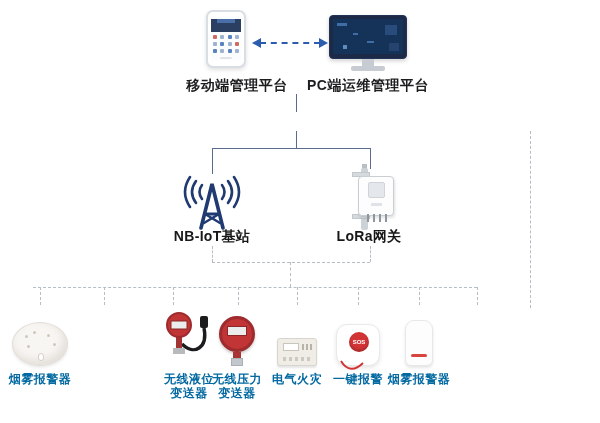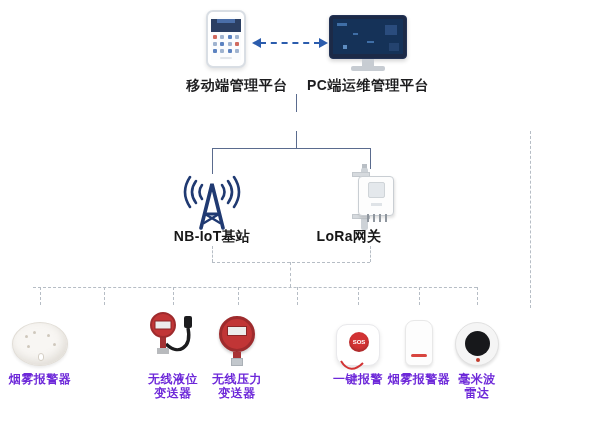--- a/index.html
+++ b/index.html
@@ -69,21 +69,21 @@
     background:#fdfdfd; border:1px solid #c9ced3; border-radius:4px;
     box-shadow:1px 2px 3px rgba(0,0,0,.12);
   }
   .lora .vent { position:absolute; left:9px; top:5px; width:17px; height:16px; background:#e4e8ec; border:1px solid #cfd4d8; border-radius:2px; }
   .lora .led  { position:absolute; left:12px; top:26px; width:11px; height:3px; background:#dfe3e7; }
   .lora .ant  { position:absolute; bottom:-7px; width:2px; height:8px; background:#8f969e; }
 
   
   .device { position:absolute; top:306px; width:68px; text-align:center; }
   .icozone { height:60px; display:flex; align-items:flex-end; justify-content:center; }
-  .devlabel { margin-top:6px; font-size:12px; font-weight:bold; color:#6d28d9; line-height:14px; letter-spacing:.5px; }
+  .devlabel { margin-top:6px; font-size:12px; font-weight:bold; color:#0369a1; line-height:14px; letter-spacing:.5px; }
 
   .ico-smoke { width:56px; height:44px; background:#f8f6f3; border:1px solid #e2ded7; border-radius:50%;
     box-shadow:inset -3px -4px 8px rgba(160,150,135,.25), 0 2px 3px rgba(0,0,0,.08); position:relative; }
   .ico-smoke i { position:absolute; width:3px; height:3px; border-radius:50%; background:#cfc8bd; }
   .ico-smoke .led { position:absolute; left:25px; top:30px; width:6px; height:8px; border:1px solid #d5cfc5; border-radius:3px; background:#fff; }
 
   .ico-gas { width:46px; height:44px; background:#fbfcfd; border:1px solid #e3e7ea; border-radius:13px;
     box-shadow:0 2px 3px rgba(0,0,0,.08); position:relative; }
   .ico-gas .ring { position:absolute; left:11px; top:10px; width:22px; height:22px; border:2px solid #dbe0e4; border-radius:50%; background:#f2f4f6; }
   .ico-gas .dots { position:absolute; left:5px; top:4px; width:10px; height:8px;
@@ -218,21 +218,21 @@
       <div class="vent"></div>
       <div class="led"></div>
       <div class="ant" style="left:8px;"></div>
       <div class="ant" style="left:14px;"></div>
       <div class="ant" style="left:20px;"></div>
       <div class="ant" style="left:26px;"></div>
     </div>
   </div>
 
   <div class="gwlabel" style="left:162px;width:100px;">NB-IoT基站</div>
-  <div class="gwlabel" style="left:306px;width:86px;text-align:center;">LoRa网关</div>
+  <div class="gwlabel" style="left:326px;width:86px;text-align:center;">LoRa网关</div>
 
   <div class="dline-v" style="left:212px;top:246px;height:16px;"></div>
   <div class="dline-v" style="left:370px;top:246px;height:16px;"></div>
   <div class="dline-h" style="left:212px;top:262px;width:158px;"></div>
   <div class="dline-v" style="left:290px;top:262px;height:25px;"></div>
   <div class="dline-h" style="left:33px;top:287px;width:444px;"></div>
 
   <div class="dline-v" style="left:40px;top:287px;height:18px;"></div>
   <div class="dline-v" style="left:104px;top:287px;height:18px;"></div>
   <div class="dline-v" style="left:173px;top:287px;height:18px;"></div>
@@ -252,21 +252,21 @@
           <i style="left:34px;top:11px;"></i>
       <i style="left:14px;top:22px;"></i>
           <i style="left:40px;top:20px;"></i>
       <div class="led"></div>
     </div>
       </div>
     <div class="devlabel">烟雾报警器</div>
   </div>
 
 
-  <div class="device" style="left:139px;">
+  <div class="device" style="left:155px;">
     <div class="icozone">
       <svg width="50" height="54" viewBox="0 0 50 54">
         <rect x="36" y="4" width="8" height="12" rx="2" fill="#1c1c1e"></rect>
         <path d="M18 32 C30 44, 44 36, 40 16" stroke="#1c1c1e" stroke-width="3.4" fill="none"></path>
         <rect x="12" y="22" width="6" height="14" fill="#a33234"></rect>
         <circle cx="15" cy="13" r="12" fill="#c13536" stroke="#9e2b2d" stroke-width="2"></circle>
         <rect x="7" y="9" width="16" height="8" fill="#ececec" stroke="#8c2627"></rect>
         <rect x="9" y="36" width="12" height="6" fill="#b8babd"></rect>
       </svg>
     </div>
@@ -280,20 +280,30 @@
       <div class="head"></div>
           <div class="lcd"></div>
           <div class="neck"></div>
           <div class="fit"></div>
     </div>
       </div>
     <div class="devlabel">无线压力</div>
     <div class="devlabel" style="margin-top:0;">变送器</div>
   </div>
 
+  <div class="device" style="left:263px;">
+    <div class="icozone">
+        <div class="ico-fire">
+      <div class="disp"></div>
+          <div class="keys"></div>
+          <div class="row"></div>
+    </div>
+      </div>
+    <div class="devlabel">电气火灾</div>
+  </div>
 
   <div class="device" style="left:324px;">
     <div class="icozone">
         <div class="ico-sos">
       <div class="btn">SOS</div>
       <svg width="26" height="14" viewBox="0 0 26 14">
         <path d="M2 2 C8 12, 16 12, 24 4" stroke="#d23334" stroke-width="2" fill="none"></path>
       </svg>
     </div>
       </div>
@@ -302,25 +312,15 @@
 
   <div class="device" style="left:385px;">
     <div class="icozone">
         <div class="ico-pir">
       <div class="win"></div>
     </div>
       </div>
     <div class="devlabel">烟雾报警器</div>
   </div>
 
-  <div class="device" style="left:443px;">
-    <div class="icozone">
-        <div class="ico-radar">
-      <div class="core"></div>
-          <div class="dot"></div>
-    </div>
-      </div>
-    <div class="devlabel">毫米波</div>
-    <div class="devlabel" style="margin-top:0;">雷达</div>
-  </div>
 
 
 </div>
 
 </body></html>

